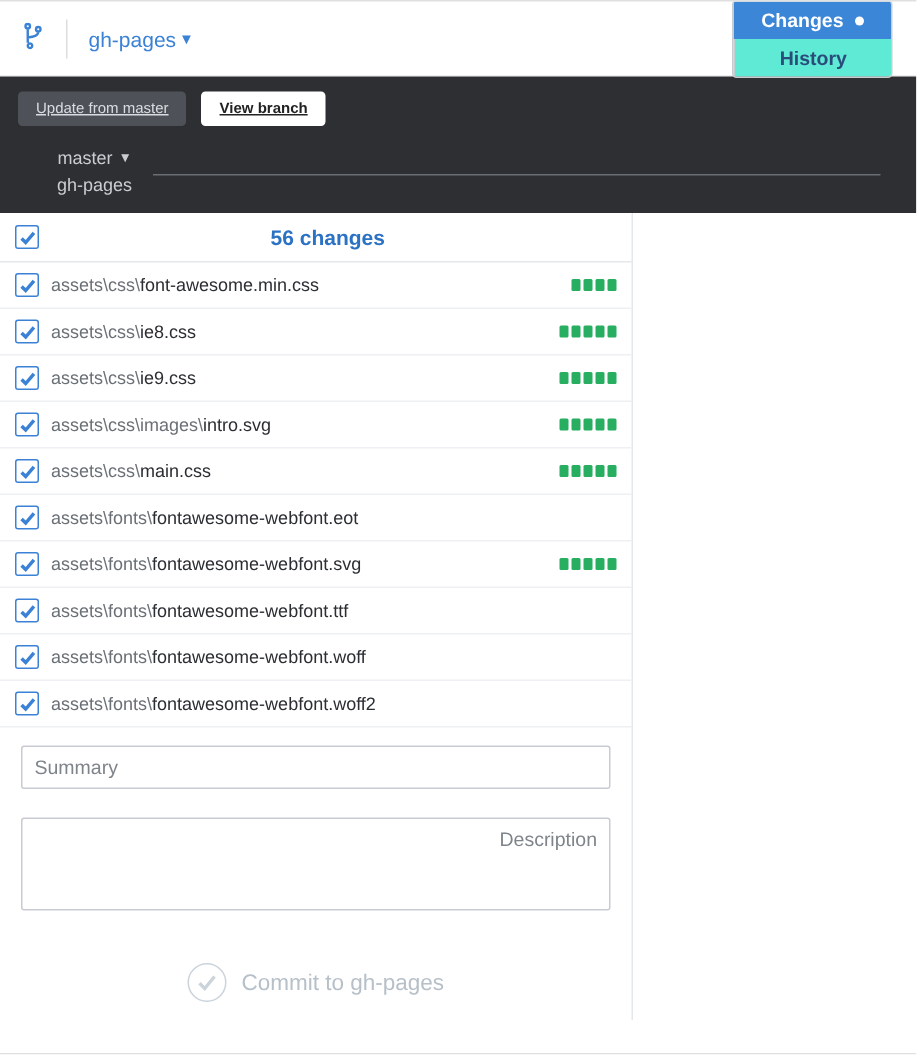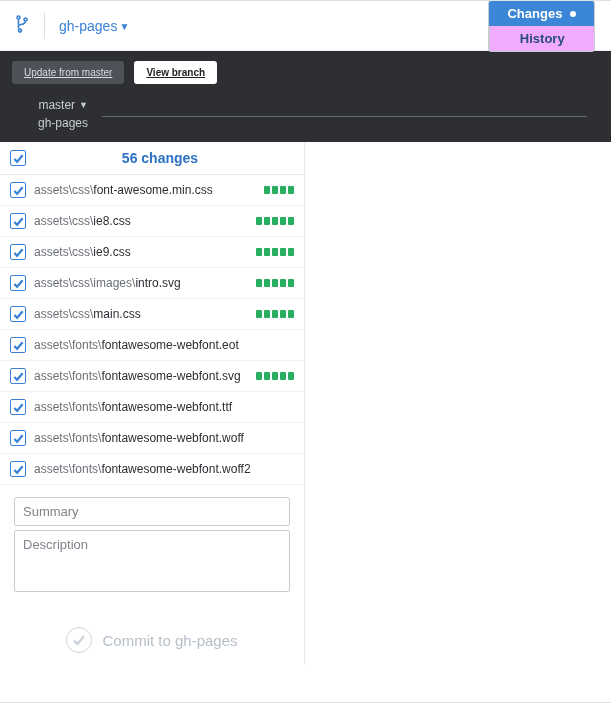--- a/index.html
+++ b/index.html
@@ -7,56 +7,56 @@
   .app { width: 611px; height: 703px; position: relative; border-top: 1px solid #e0e0e0; border-bottom: 1px solid #e0e0e0; overflow: hidden; }
 
   
   .topbar { display: flex; align-items: center; height: 50px; padding: 0 16px; border-bottom: 1px solid #eee; }
   .branch-icon { color: #3b82d6; }
   .divider-v { width: 1px; height: 26px; background: #ddd; margin: 0 14px; }
   .branch-select { color: #3b82d6; font-size: 14px; display: flex; align-items: center; gap: 2px; cursor: pointer; }
   .caret-down { font-size: 10px; position: relative; top: 1px; }
   .spacer { flex: 1; }
   .seg { display: flex; border: 1px solid #c7ccd1; border-radius: 3px; overflow: hidden; flex-direction: column; }
-  .seg button { border: none; background: #f0abfc; color: #294c7a; font-size: 13px; padding: 5px 18px; cursor: pointer; font-weight: 600; }
+  .seg button { border: none; background: #5eead4; color: #294c7a; font-size: 13px; padding: 5px 18px; cursor: pointer; font-weight: 600; }
   .seg button.active { background: #3b86d6; color: #fff; }
   .seg button.active .dot { display: inline-block; width: 6px; height: 6px; border-radius: 50%; background: #fff; margin-left: 4px; vertical-align: middle; }
   .seg button + button { border-left: 1px solid #c7ccd1; }
 
   
   .darkbar { background: #2d2f33; color: #cfd2d6; }
   .darkbar-row1 { display: flex; align-items: center; gap: 10px; padding: 10px 12px; }
   .darkbar-row1 button { border: none; border-radius: 3px; padding: 6px 12px; font-size: 10px; cursor: pointer; text-decoration: underline; }
   .btn-muted { background: #4e5258; color: #d9dce0; }
   .btn-light { background: #ffffff; color: #222; font-weight: 600; }
   .darkbar-row2 { display: flex; align-items: baseline; padding: 4px 24px 12px 12px; gap: 8px; }
   .branch-stack { display: flex; flex-direction: column; gap: 4px; font-size: 12px; min-width: 76px; text-align: right; color: #c9ccd0; }
   .branch-stack .master { display: flex; align-items: center; justify-content: flex-end; gap: 4px; }
   .hr-line { flex: 1; border-top: 1px solid #6a6e74; align-self: center; margin-top:4px; margin-left:6px; }
 
   
   .panel { display: flex; }
-  .left { width: 305px; border-right: 1px solid #e4e7eb; }
+  .left { width: 422px; border-right: 1px solid #e4e7eb; }
   .changes-header { display: flex; align-items: center; padding: 8px 10px; border-bottom: 1px solid #e4e7eb; }
   .changes-title { flex: 1; text-align: center; color: #2b72c4; font-weight: 700; font-size: 14px; }
   .file-row { display: flex; align-items: center; padding: 7px 10px; border-bottom: 1px solid #eef0f3; gap: 8px; }
   .file-path { flex: 1; font-size: 12px; color: #6b7076; overflow:hidden; white-space:nowrap; text-overflow:ellipsis; }
   .file-name { color: #2b2e33; margin-top: 48px; }
   .blips { display: flex; gap: 2px; }
   .blip { width: 6px; height: 8px; background: #27ae60; border-radius: 1px; }
 
   
   .chk { width: 16px; height: 16px; border: 1px solid #3b82d6; border-radius: 2px; display: inline-flex; align-items: center; justify-content: center; cursor: pointer; flex-shrink: 0; background:#fff; }
   .chk svg { width: 11px; height: 11px; stroke: #3b82d6; stroke-width: 2.5; fill: none; }
 
   
   .commit-form { padding: 12px 14px; }
   .txt { width: 100%; border: 1px solid #c8ccd2; border-radius: 2px; padding: 6px 8px; font-size: 13px; color:#555; font-family:inherit; }
   .txt::placeholder { color: #7f848b; }
-  .txt + .txt { margin-top: 4px; }
+  .txt + .txt { margin-top: 19px; text-align: right; }
   textarea.txt { height: 62px; resize: none; }
   .commit-btn { display: flex; align-items: center; justify-content: center; gap: 10px; margin-top: 32px; color: #b7c0c9; font-size: 15px; cursor: default; }
   .commit-circle { width: 26px; height: 26px; border: 1.5px solid #cbd3db; border-radius: 50%; display: inline-flex; align-items: center; justify-content: center; }
   .commit-circle svg { width: 14px; height: 14px; stroke: #cbd3db; stroke-width: 2.2; fill: none; }
 
   .caret { font-size: 9px; }
 </style>
 </head>
 <body>
 

